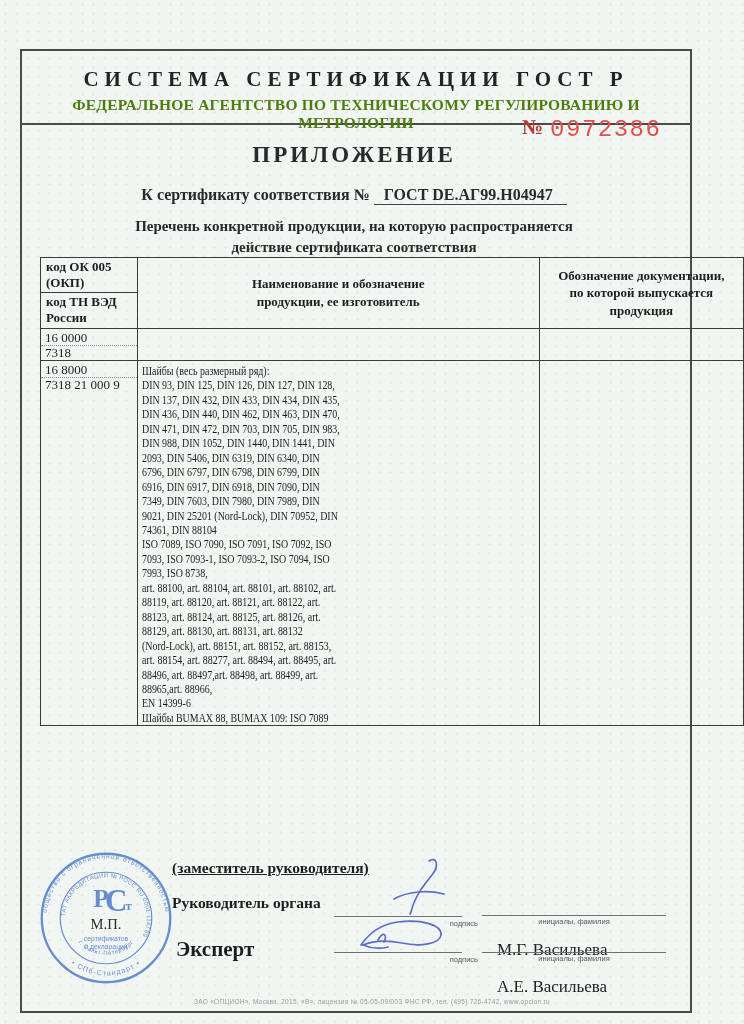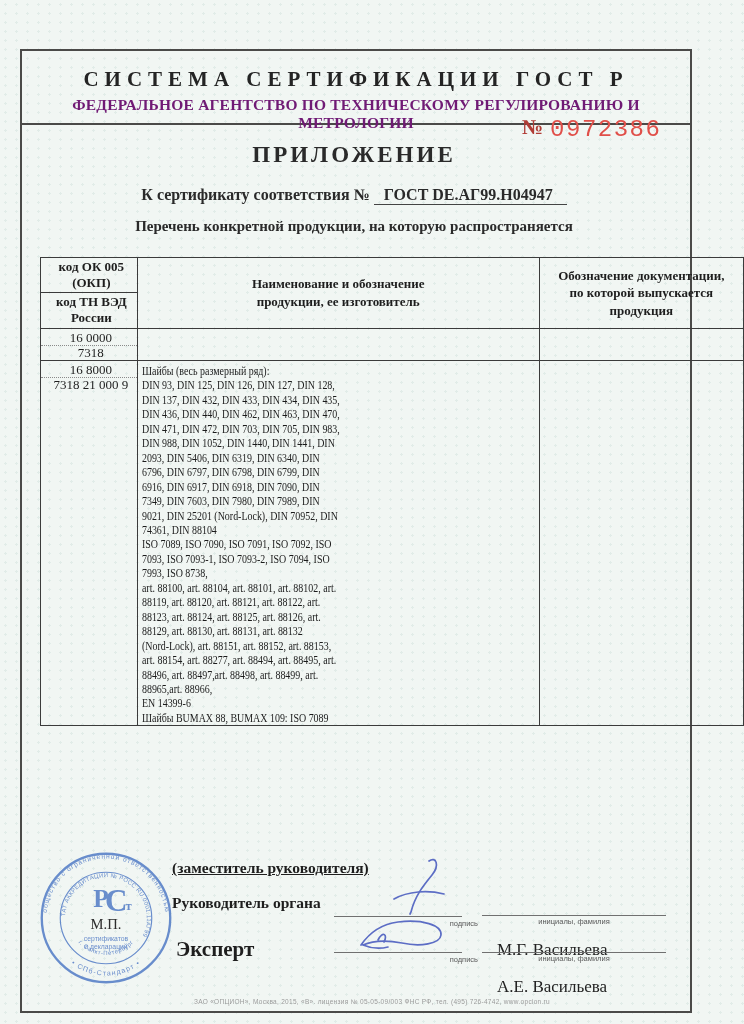--- a/index.html
+++ b/index.html
@@ -13,39 +13,39 @@
   .frame{
     position:absolute;left:20px;top:28px;width:668px;height:960px;
     border:2px solid #4a4a48;
     margin-top:21px;
   }
   .headerbox{
     position:absolute;left:0;top:0;width:100%;height:72px;
     border-bottom:2px solid #4a4a48;text-align:center;
   }
   .h1{margin-top:16px;font-size:21px;font-weight:bold;letter-spacing:6px;color:#242424;}
-  .h2{margin-top:4px;font-size:15.5px;font-weight:bold;letter-spacing:0.2px;color:#701a75;}
+  .h2{margin-top:4px;font-size:15.5px;font-weight:bold;letter-spacing:0.2px;color:#4d7c0f;}
   .docnum{position:absolute;top:115px;left:522px;white-space:nowrap;}
   .docnum .nosign{font-size:21px;font-weight:bold;color:#b03c36;vertical-align:2px;}
   .docnum .digits{
     font-family:Liberation Mono, monospace;font-size:24px;color:#e04f49;
     letter-spacing:1.5px;margin-left:7px;
   }
   .apptitle{position:absolute;top:142px;left:0;width:708px;text-align:center;
     font-size:23px;font-weight:bold;letter-spacing:3px;color:#2a2a2a;}
   .certline{position:absolute;top:186px;left:0;width:708px;text-align:center;
     font-size:16px;font-weight:bold;color:#2a2a2a;}
   .certline .certno{border-bottom:1.3px solid #444;padding:0 14px 1px 10px;font-weight:bold;}
   .subtitle{position:absolute;top:216px;left:0;width:708px;text-align:center;
     font-size:15px;font-weight:bold;line-height:1.4;color:#2a2a2a;}
   table.products{
     position:absolute;left:40px;top:257px;border-collapse:collapse;table-layout:fixed;
   }
   table.products td{border:1.5px solid #3b3b3b;padding:0;vertical-align:top;}
-  .c1{width:118px;text-align:center;} .c2{width:253px;} .c3{width:255px;}
+  .c1{width:118px;} .c2{width:253px;} .c3{width:255px;}
   .hdr-split{height:70px;}
   .hdr-split .half{height:34px;display:flex;align-items:center;padding-left:5px;
     font-size:13px;font-weight:bold;}
   .hdr-split .half.top{border-bottom:1.4px solid #3b3b3b;}
   .hdr-center{height:70px;display:flex;align-items:center;justify-content:center;
     text-align:center;font-size:13px;font-weight:bold;line-height:1.35;white-space:pre-line;}
   .coderow td{height:29px;margin-top:45px;}
   .codecell .code{font-size:13px;padding:0 0 1px 4px;line-height:13px;}
   .codecell .code.top{border-bottom:1px dotted #8a8a8a;padding-top:2px;}
   .bigrow td{height:364px;}
@@ -86,20 +86,21 @@
 
 <div class="apptitle">ПРИЛОЖЕНИЕ</div>
 
 <div class="certline">
   <span>К сертификату соответствия №</span>
   <span class="certno">ГОСТ DE.АГ99.Н04947</span>
 </div>
 
 <div class="subtitle">
   <div>Перечень конкретной продукции,  на которую распространяется</div>
+  <div>действие сертификата соответствия</div>
 </div>
 
 <table class="products">
   <tbody>
       <tr>
     <td class="c1">
       <div class="hdr-split">
         <div class="half top">код ОК 005 (ОКП)</div>
         <div class="half">код ТН ВЭД России</div>
       </div>

